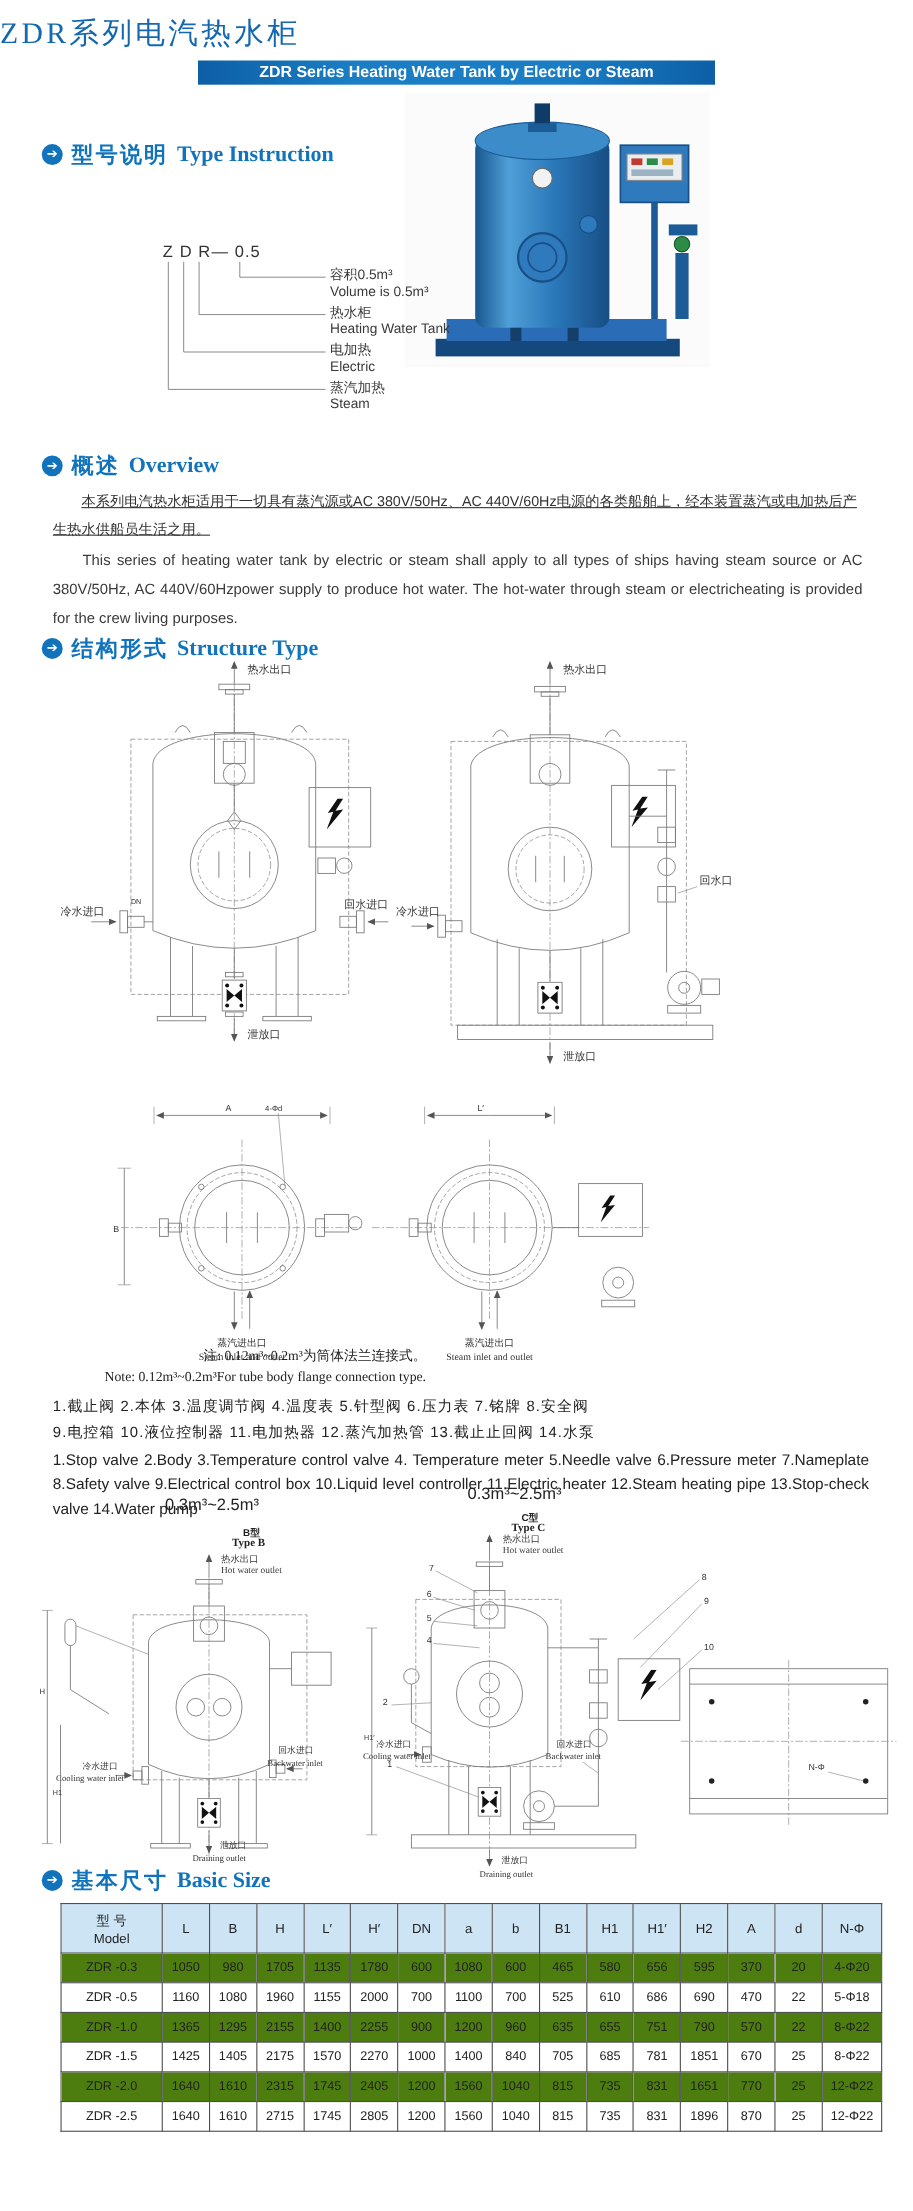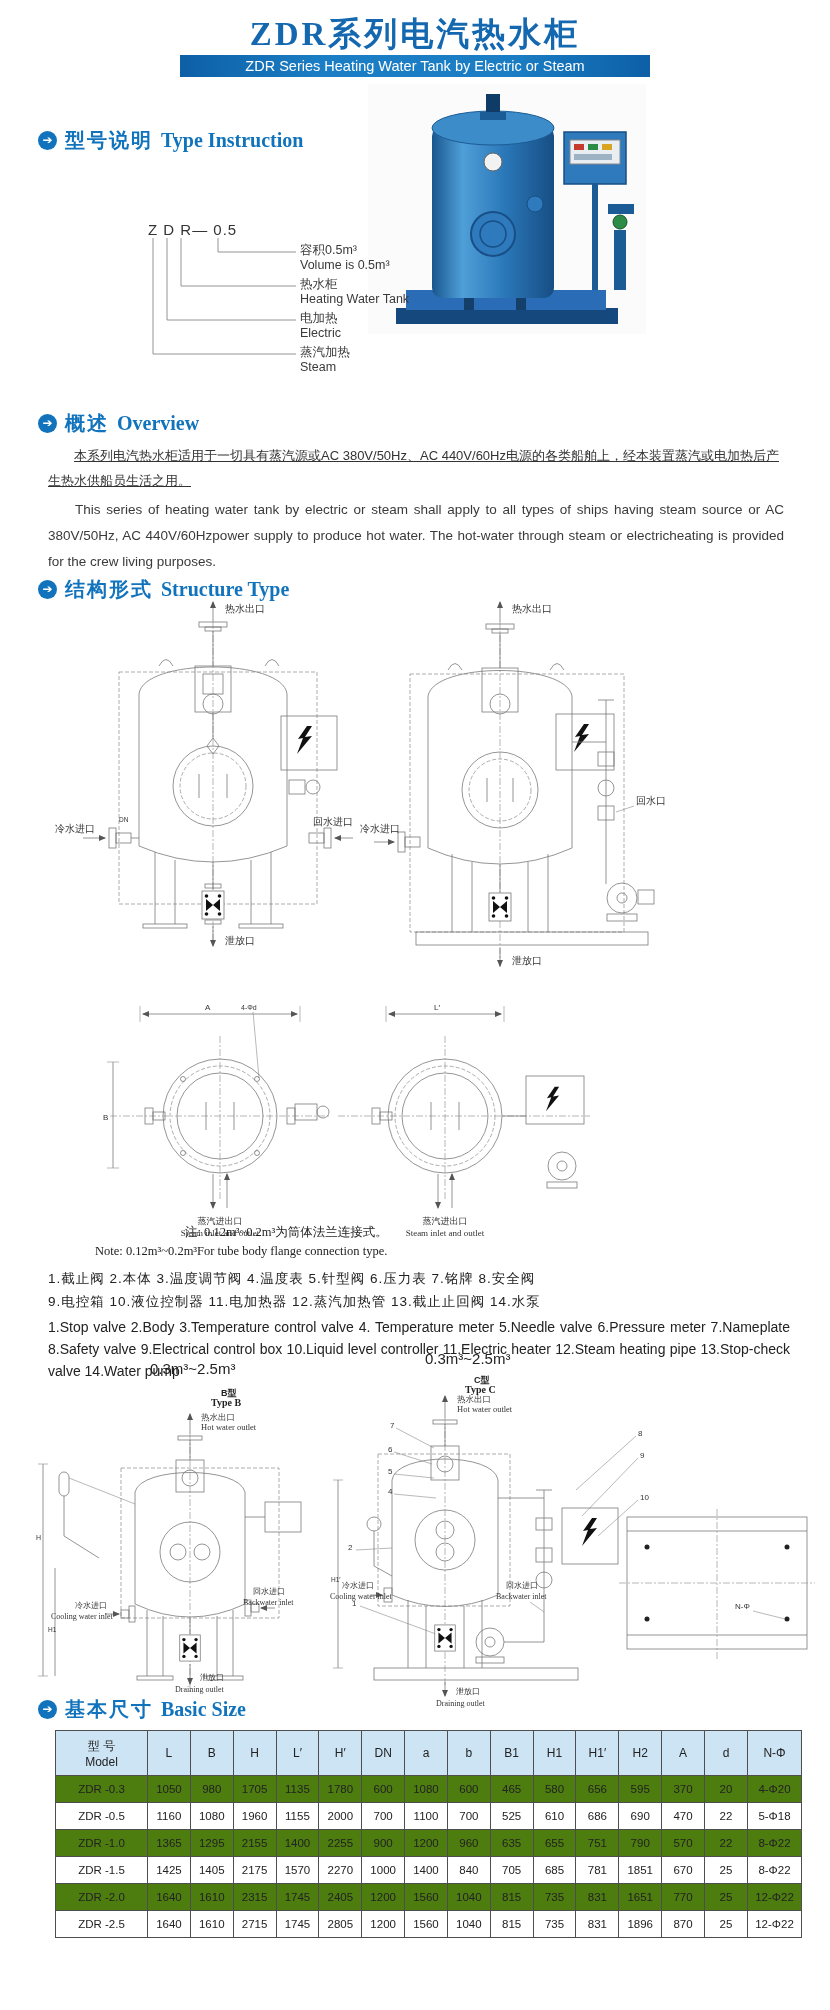--- a/index.html
+++ b/index.html
@@ -1,23 +1,23 @@
 <!DOCTYPE html>
 <html><head>
 <meta charset="utf-8">
 <style>
   html,body{margin:0;padding:0;background:#fff;}
   body{font-family:"Liberation Sans",sans-serif;color:#2b2b2b;}
   .page{position:relative;width:830px;height:2010px;background:#fff;overflow:hidden;}
   .abs{position:absolute;}
-  .title-cn{left:0;top:12px;width:100%;text-align:center;font-size:33px;font-weight:bold;
+  .title-cn{left:0;top:12px;width:100%;font-size:27px;font-weight:normal;
     color:#1468b0;letter-spacing:3px;font-family:"Liberation Serif",serif;}
   .banner{left:180px;top:55px;width:470px;height:22px;line-height:22px;text-align:center;
     background:linear-gradient(90deg,#0d5fa6,#1b7ec4 30%,#1b7ec4 70%,#0d5fa6);
-    color:#fff;font-weight:normal;font-size:14.5px;}
+    color:#fff;font-weight:bold;font-size:14.5px;}
   .sec{display:flex;align-items:center;gap:8px;}
   .sec .dot{width:19px;height:19px;border-radius:50%;background:#1173bc;color:#fff;
     font-size:12px;line-height:19px;text-align:center;flex:0 0 19px;}
   .sec .cn{font-size:20px;font-weight:bold;color:#1173bc;letter-spacing:2px;}
   .sec .en{font-size:20px;font-weight:bold;color:#1173bc;font-family:"Liberation Serif",serif;}
   .model-code{left:148px;top:221px;font-size:15px;color:#333;letter-spacing:1px;}
   .mlabel{font-size:12.5px;color:#3a3a3a;line-height:15px;}
   .para{font-size:13px;line-height:25px;color:#333;text-indent:2em;text-decoration:underline;}
   .para-en{font-size:13.5px;line-height:26px;color:#3a3a3a;text-indent:2em;text-align:justify;}
   .note{font-family:"Liberation Serif",serif;font-size:12.5px;color:#222;}

